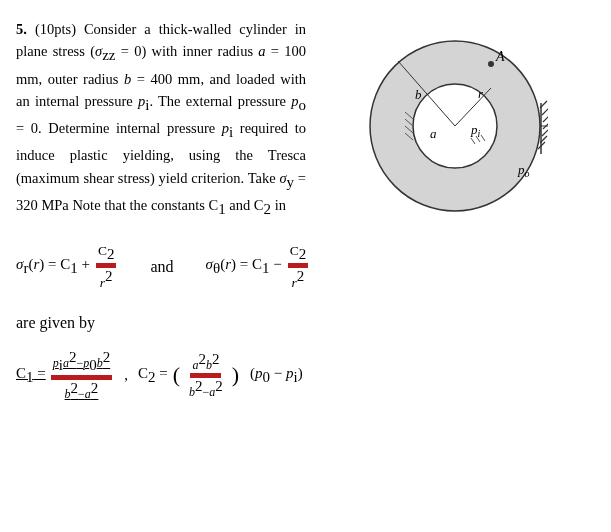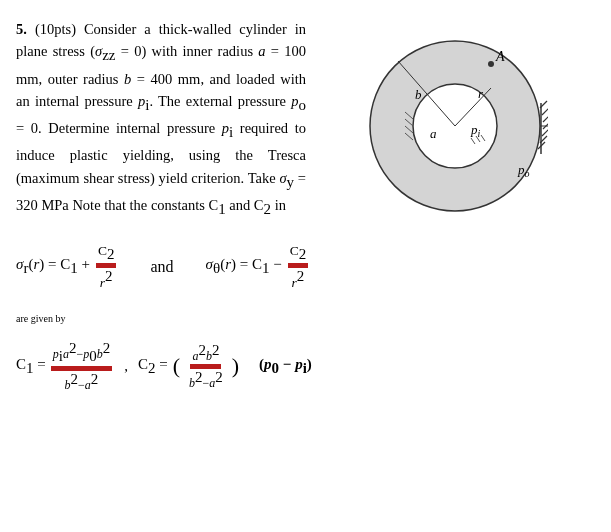--- a/index.html
+++ b/index.html
@@ -64,21 +64,21 @@
       text-align: center;
       font-size: 13.5px;
     }
     .frac .den {
       padding: 0 2px;
       text-align: left;
       font-size: 13.5px;
     }
     .are-given {
       padding: 0 16px 6px 16px;
-      font-size: 10px;
+      font-size: 16px;
       line-height: 1.5;
     }
     .bottom-formula {
       padding: 8px 16px 10px 16px;
       display: flex;
       align-items: center;
       gap: 10px;
       font-size: 15px;
       flex-wrap: wrap;
     }
@@ -187,35 +187,35 @@
       </div>
     </div>
   </div>
 
   <div class="are-given">
     <span>are given by</span>
   </div>
 
   <div class="bottom-formula">
 
-    <div class="formula" style="gap:3px;">
+    <div class="formula" style="gap:3px;text-decoration:underline;">
       <span>C<sub>1</sub> =</span>
       <span class="frac">
         <span class="num" style="font-size:12px;"><span class="italic">p</span><sub>i</sub><span class="italic">a</span><sup>2</sup>−<span class="italic">p</span><sub>0</sub><span class="italic">b</span><sup>2</sup></span>
         <span class="den" style="font-size:12px;"><span class="italic">b</span><sup>2</sup>−<span class="italic">a</span><sup>2</sup></span>
       </span>
     </div>
 
     <span style="font-size:15px;">,</span>
 
     <div class="formula" style="gap:5px;">
       <span>C<sub>2</sub> =</span>
 
       <span style="font-size:22px; line-height:1;">(</span>
       <span class="frac">
         <span class="num" style="font-size:12px;text-align:right;"><span class="italic">a</span><sup>2</sup><span class="italic">b</span><sup>2</sup></span>
         <span class="den" style="font-size:12px;"><span class="italic">b</span><sup>2</sup>−<span class="italic">a</span><sup>2</sup></span>
       </span>
       <span style="font-size:22px; line-height:1;">)</span>
-      <span style="margin-left:15px;font-weight:bold;">(<span class="italic">p</span><sub>0</sub> − <span class="italic">p</span><sub>i</sub>)</span>
+      <span style="margin-left:6px;">(<span class="italic">p</span><sub>0</sub> − <span class="italic">p</span><sub>i</sub>)</span>
     </div>
   </div>
 </div>
 
 </body></html>

